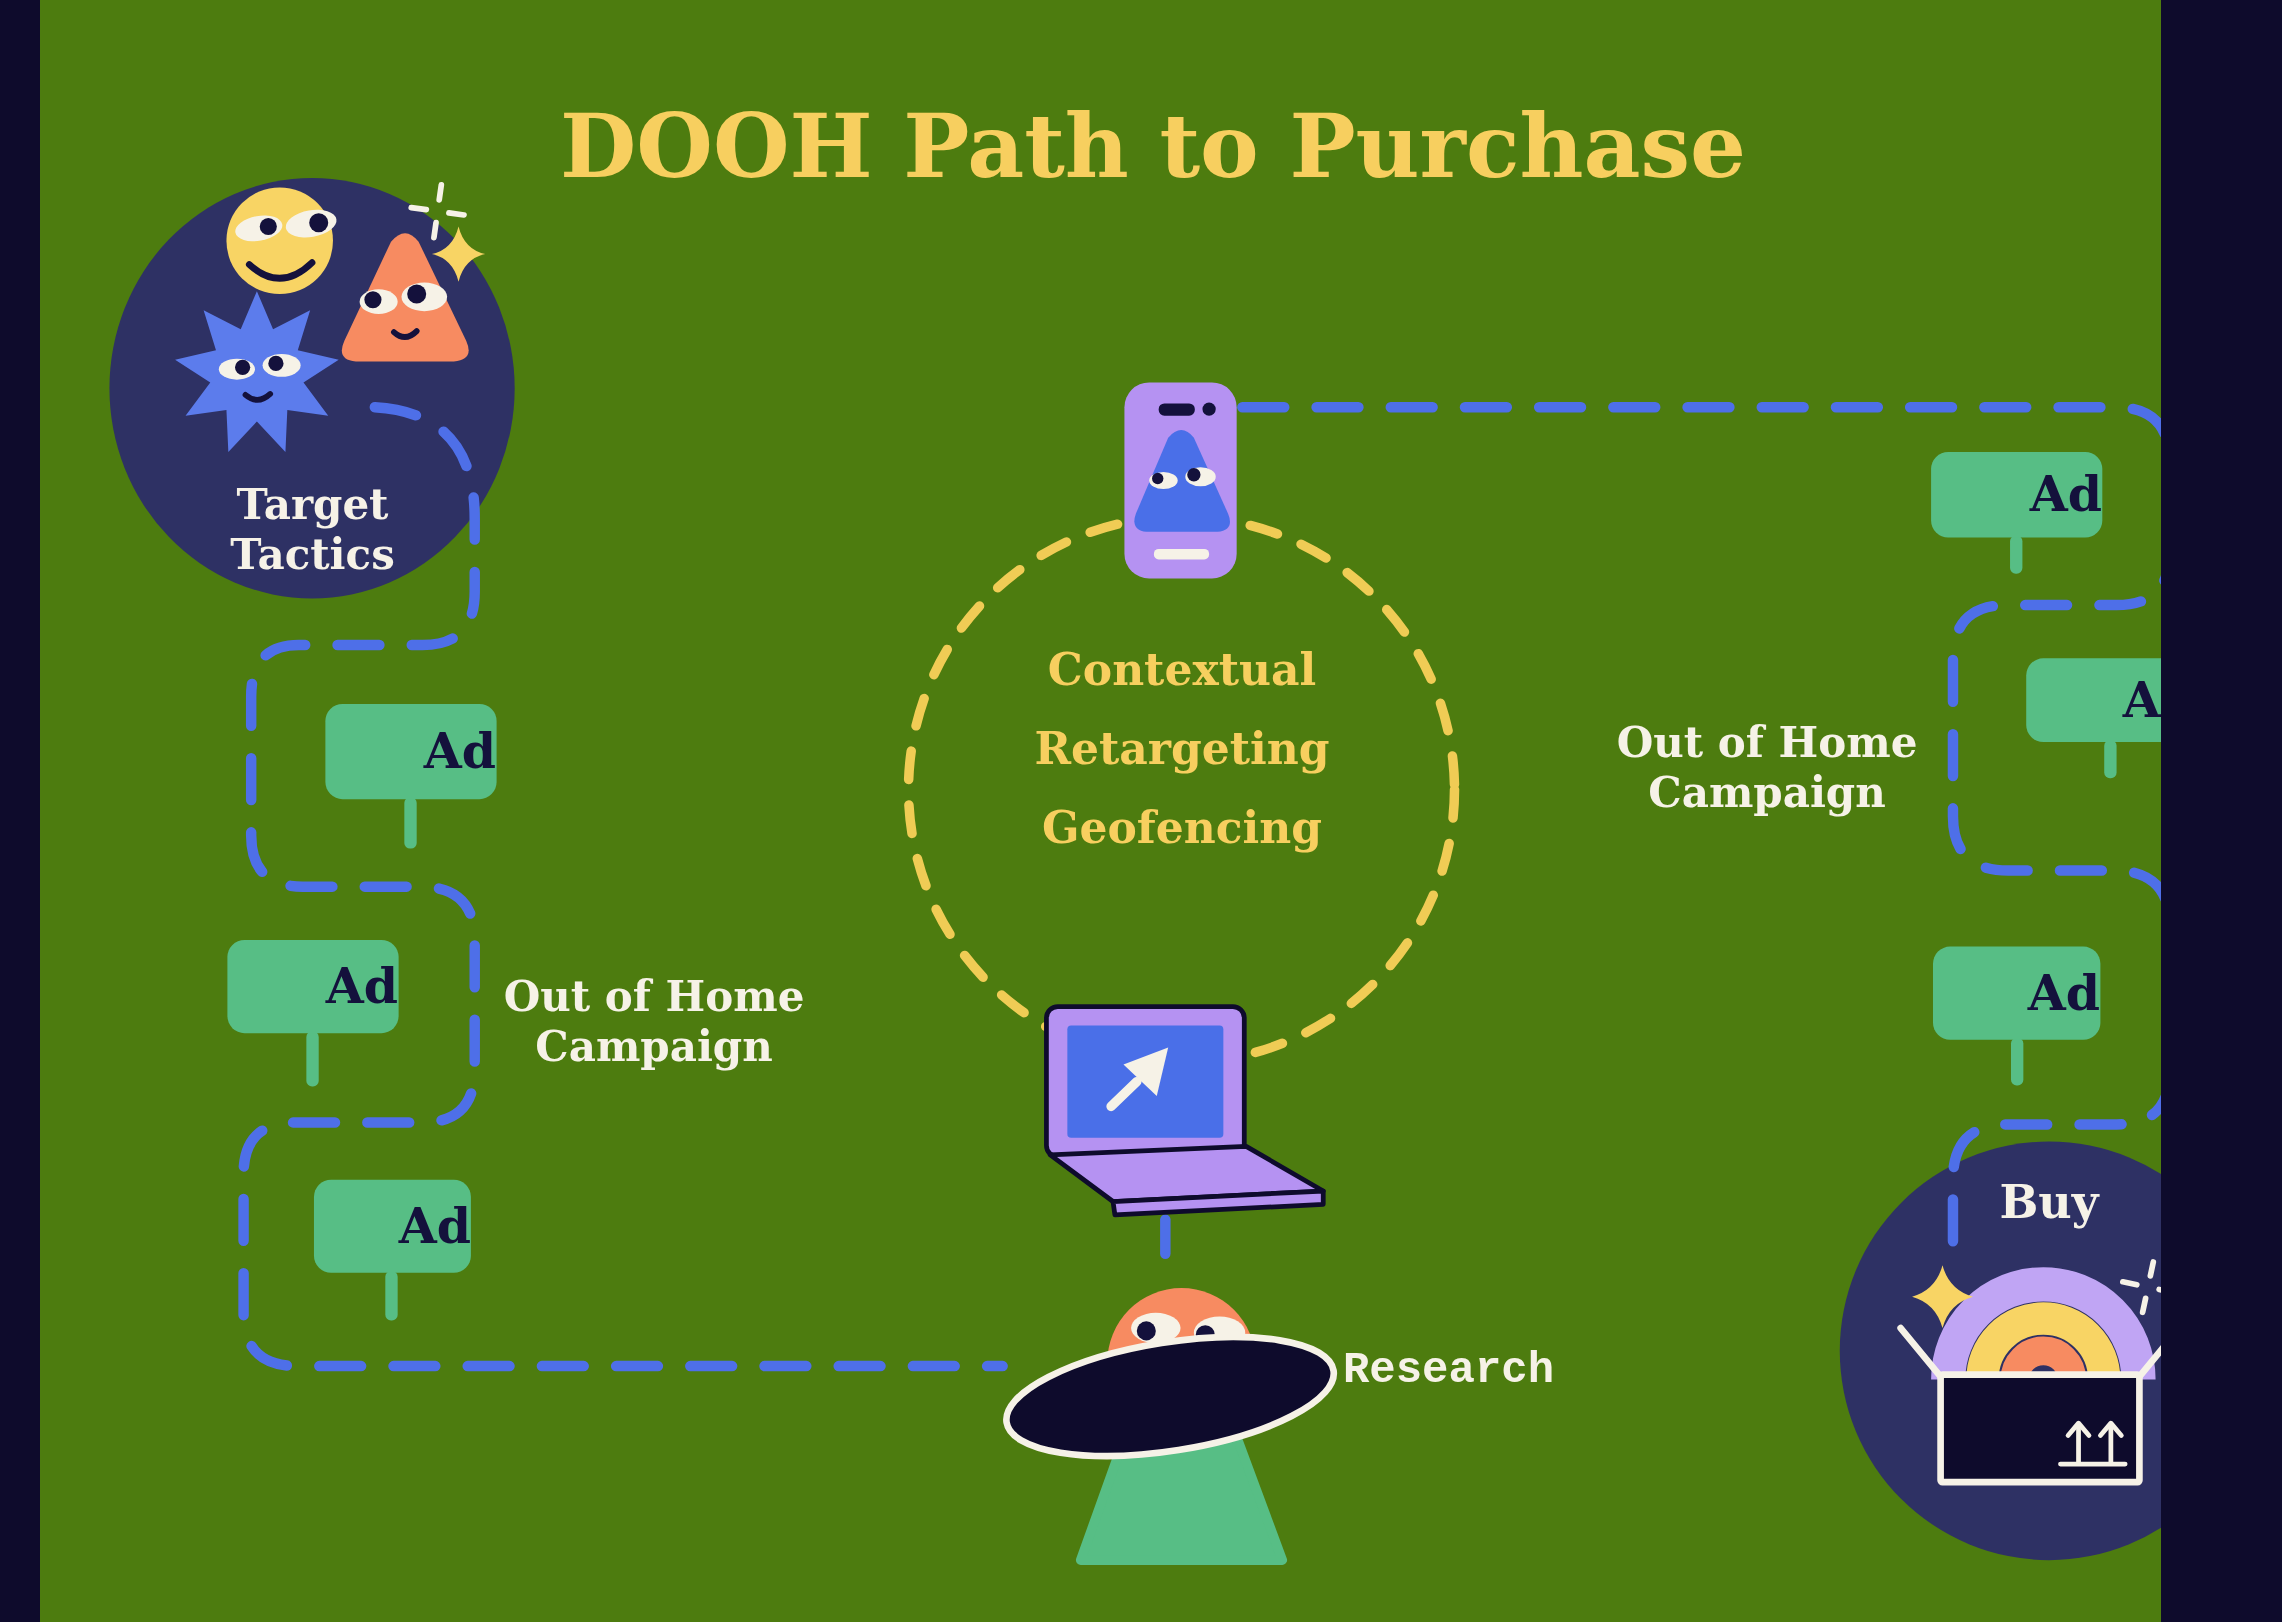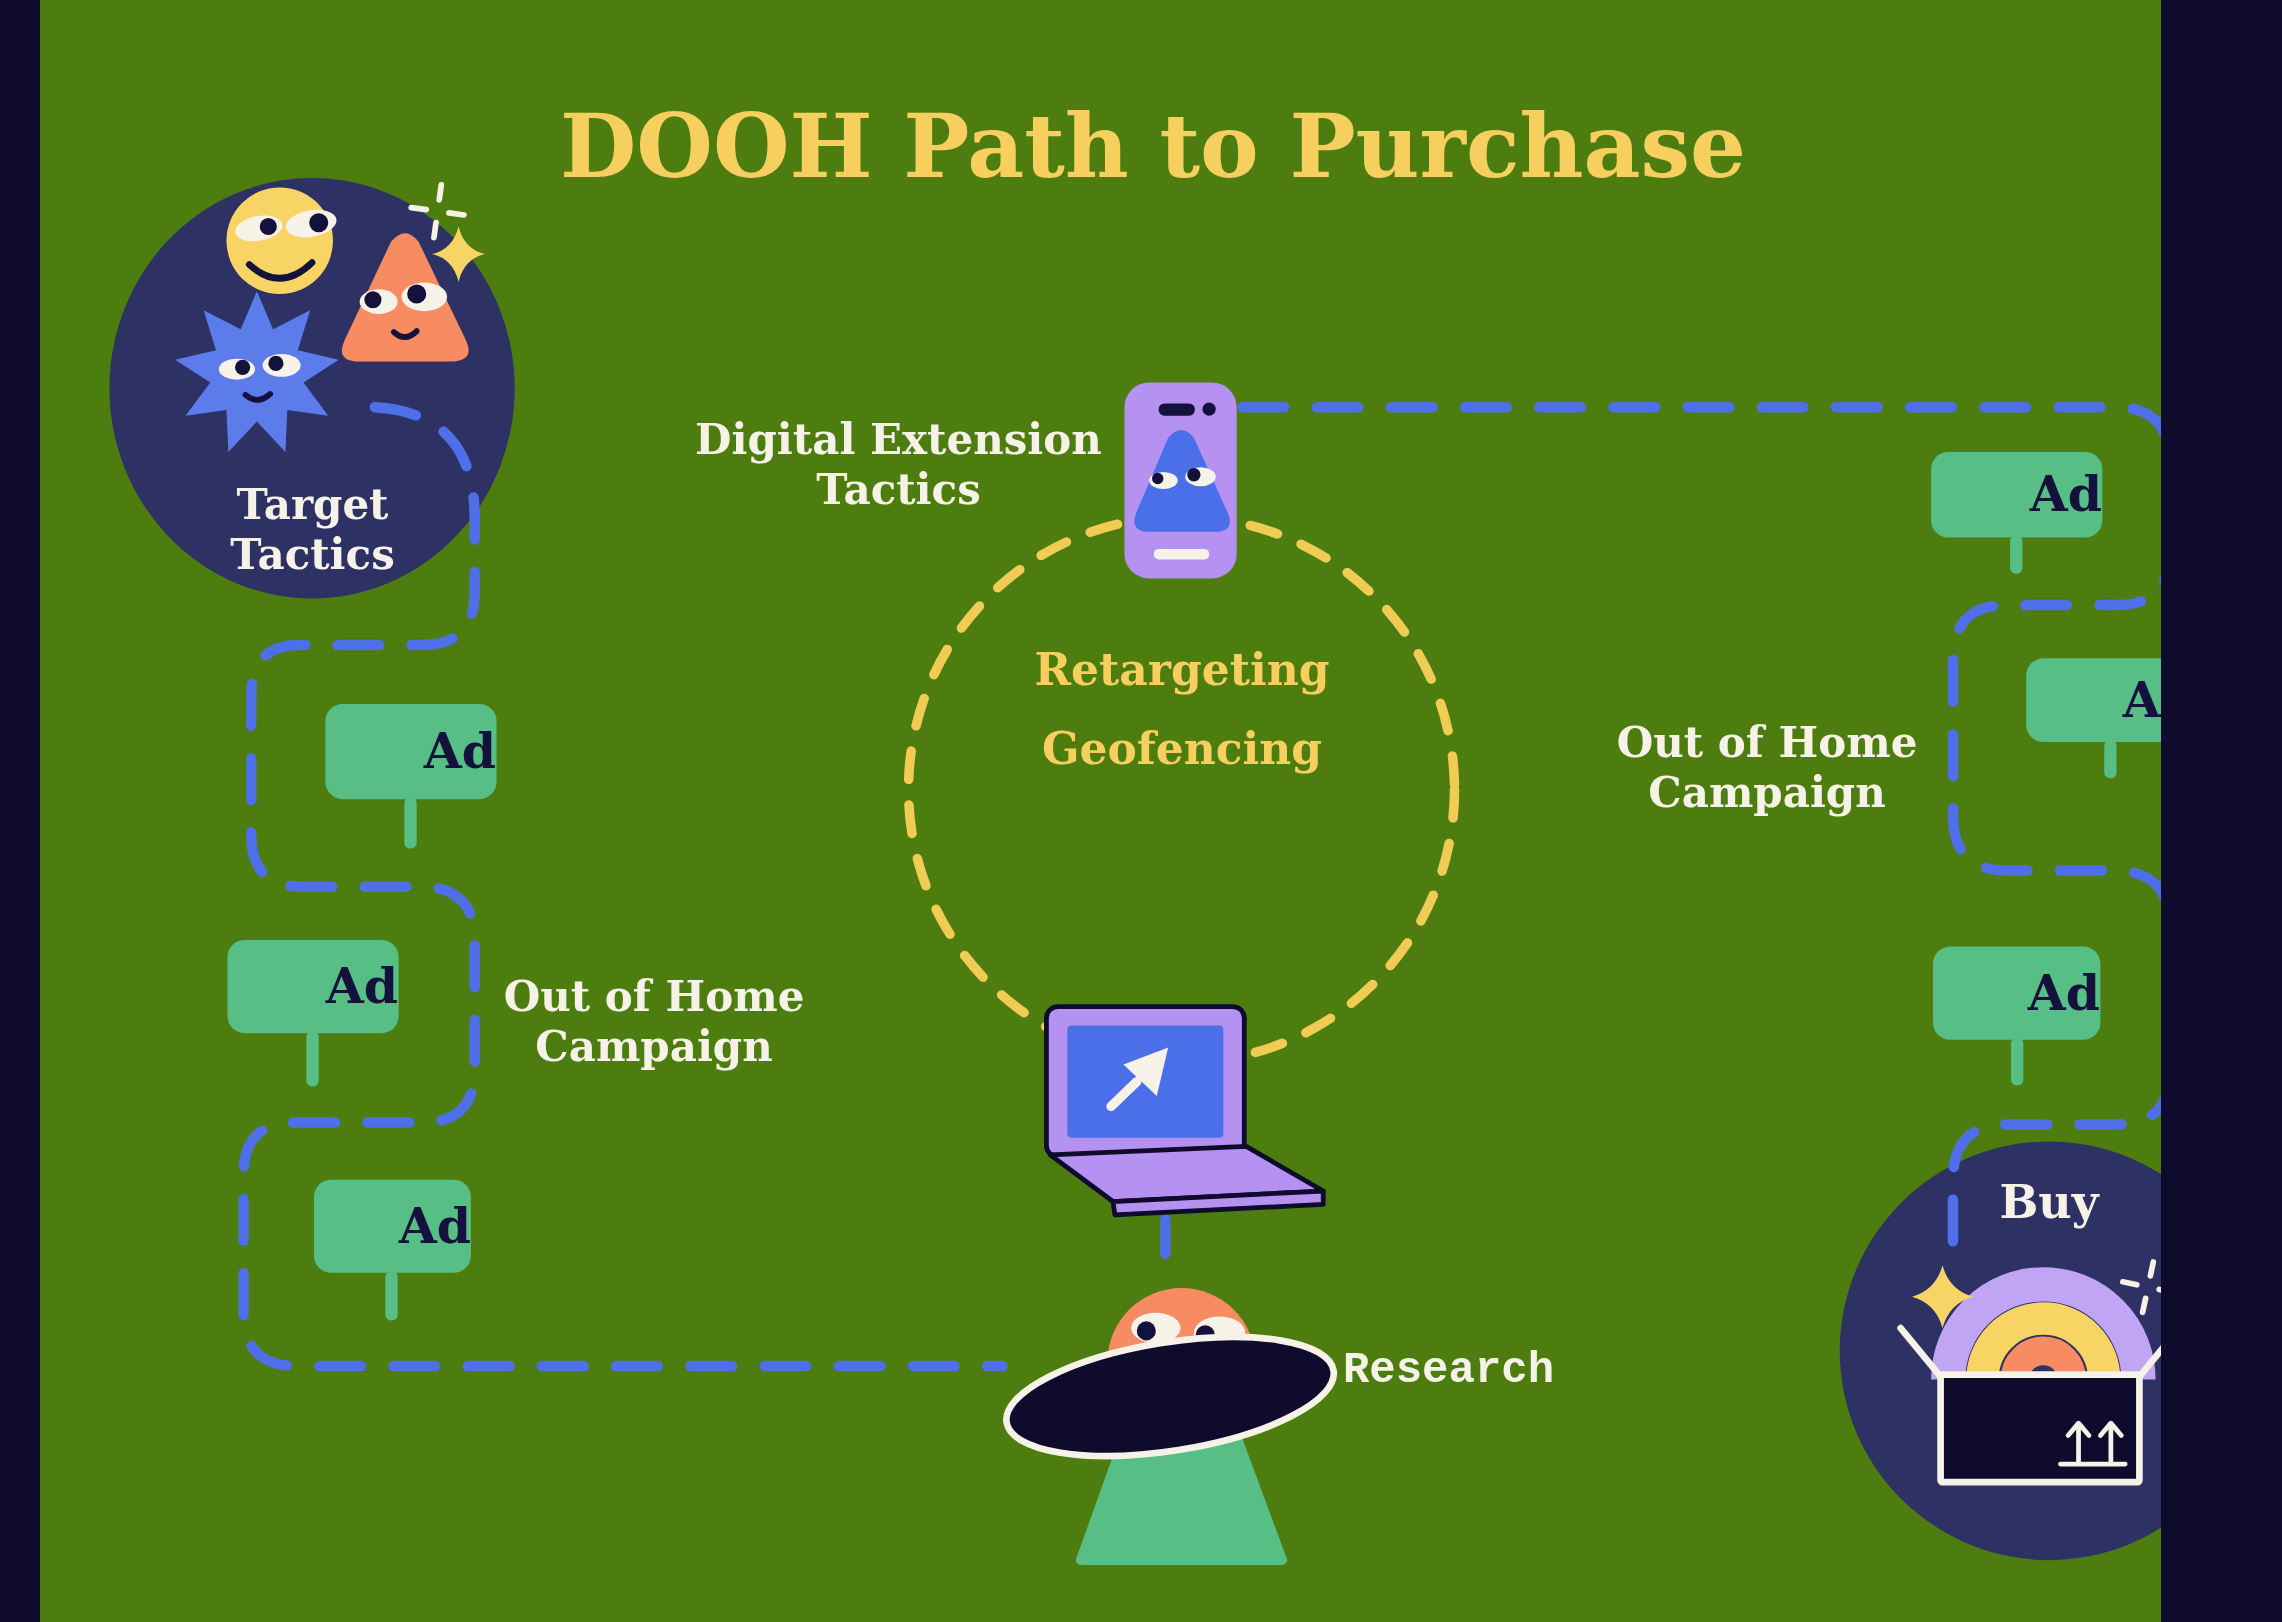--- a/index.html
+++ b/index.html
@@ -160,23 +160,23 @@
         <path d="M 2189 1353 L 2204 1353"></path>
           <path d="M 2228 1353 L 2243 1353"></path>
       </g>
     </g>
   </svg>
 
   <div class="lbl title">DOOH Path to Purchase</div>
 
   <div class="lbl target-audience">Target Tactics</div>
 
-  <div class="lbl det-label">Digital Extension Tactics</div>
 
   <div class="tactics">
+    <div class="tactic-item">Contextual</div>
     <div class="tactic-item">Retargeting</div>
     <div class="tactic-item">Geofencing</div>
   </div>
 
   <div class="lbl ooh-left">Out of Home Campaign</div>
 
   <div class="lbl ooh-right">Out of Home Campaign</div>
 
   <div class="lbl research">Research</div>
 

